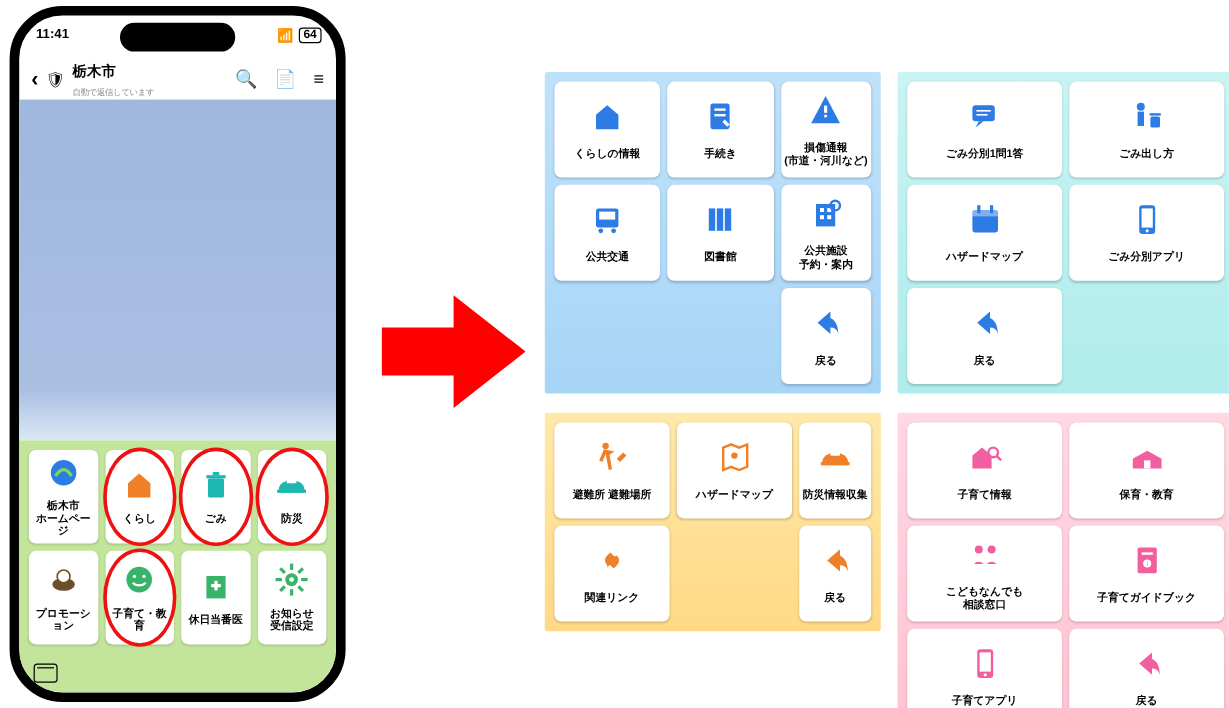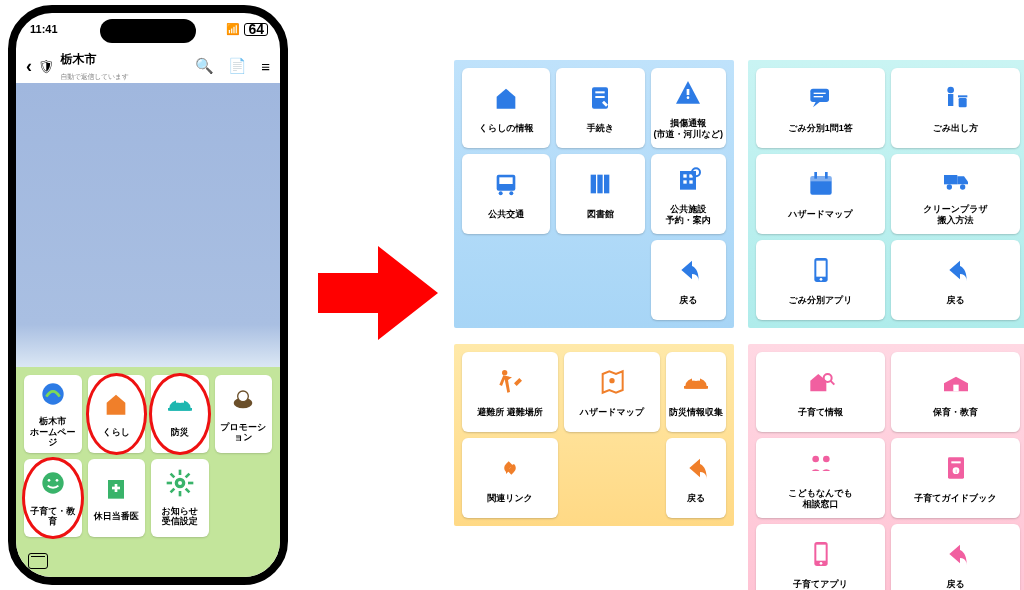--- a/index.html
+++ b/index.html
@@ -4,21 +4,21 @@
 <style>
   html,body{margin:0;padding:0;font-family:"Hiragino Kaku Gothic ProN","Yu Gothic","Meiryo",sans-serif;background:#fff}
   .stage{position:relative;width:940px;height:590px}
 
   
   .phone{position:absolute;left:8px;top:5px;width:280px;height:580px;border:8px solid #000;border-radius:44px;background:#fff;box-sizing:border-box;overflow:hidden}
   .notch{position:absolute;left:50%;top:6px;transform:translateX(-50%);width:96px;height:24px;background:#000;border-radius:14px}
   .status{position:absolute;top:6px;left:0;right:0;height:24px;font-size:11px;font-weight:700}
   .status .time{position:absolute;left:14px;top:4px}
   .status .right{position:absolute;right:12px;top:4px;display:flex;gap:4px;align-items:center}
-  .batt{display:inline-block;border:1px solid #000;border-radius:3px;padding:0 3px;font-size:14px;line-height:11px}
+  .batt{display:inline-block;border:1px solid #000;border-radius:3px;padding:0 3px;font-size:10px;line-height:11px}
   .appbar{position:absolute;top:36px;left:0;right:0;height:34px;display:flex;align-items:center;padding:0 10px;gap:6px;font-size:12px}
   .appbar .back{font-size:18px;font-weight:700}
   .appbar .shield{font-size:13px}
   .appbar .ttl{font-weight:700}
   .appbar .sub{font-size:7px;color:#888;letter-spacing:-.3px}
   .appbar .spacer{flex:1}
   .appbar .ico{font-size:15px;margin-left:8px}
   .sky{position:absolute;top:70px;left:0;right:0;height:284px;background:linear-gradient(#a0b7de 0%,#a9bfe2 85%,#dbe7f4 100%)}
   .menu-area{position:absolute;left:0;right:0;bottom:0;height:210px;background:#c3e59b;padding:8px 8px 2px;box-sizing:border-box}
   .menu-grid{display:grid;grid-template-columns:repeat(4,1fr);grid-auto-rows:78px;gap:6px}
@@ -98,20 +98,30 @@
             <div class="mi">
               <span class="c-orange"><svg viewBox="0 0 48 48" width="32" height="32" fill="currentColor">
                   <path d="M10 22 L24 10 L38 22 V40 H10 Z"></path>
                 </svg></span>
             </div>
             <div class="ml">くらし</div>
           </div>
           <div class="mtile circled">
             <div class="mi">
               <span class="c-teal"><svg viewBox="0 0 48 48" width="32" height="32" fill="currentColor">
+                  <rect x="14" y="16" width="20" height="24" rx="2"></rect>
+                  <rect x="12" y="12" width="24" height="4"></rect>
+                  <rect x="20" y="8" width="8" height="4"></rect>
+                </svg></span>
+            </div>
+            <div class="ml">ごみ</div>
+          </div>
+          <div class="mtile circled">
+            <div class="mi">
+              <span class="c-teal"><svg viewBox="0 0 48 48" width="32" height="32" fill="currentColor">
                   <path d="M8 30 a16 12 0 0 1 32 0 v4 H8z"></path>
                   <rect x="6" y="30" width="36" height="4"></rect>
                   <rect x="22" y="14" width="4" height="8" fill="#fff"></rect>
                   <rect x="18" y="18" width="12" height="4" fill="#fff"></rect>
                 </svg></span>
             </div>
             <div class="ml">防災</div>
           </div>
           <div class="mtile">
             <div class="mi">
@@ -279,31 +289,20 @@
                 <rect x="8" y="12" width="32" height="8" fill="#fff" opacity=".4"></rect>
                 <rect x="14" y="6" width="4" height="10"></rect>
                 <rect x="30" y="6" width="4" height="10"></rect>
               </svg></span>
           </div>
           <div class="tl">ハザードマップ</div>
         </div>
         <div class="tile">
           <div class="ti">
             <span class="c-blue"><svg viewBox="0 0 48 48" width="32" height="32" fill="currentColor">
-                <rect x="6" y="18" width="20" height="14"></rect>
-                <path d="M26 20 h10 l6 8 v4 h-16z"></path>
-                <circle cx="14" cy="36" r="4"></circle>
-                <circle cx="34" cy="36" r="4"></circle>
-              </svg></span>
-          </div>
-          <div class="tl">クリーンプラザ<br>搬入方法</div>
-        </div>
-        <div class="tile">
-          <div class="ti">
-            <span class="c-blue"><svg viewBox="0 0 48 48" width="32" height="32" fill="currentColor">
                 <rect x="14" y="6" width="20" height="36" rx="4"></rect>
                 <rect x="17" y="10" width="14" height="24" fill="#fff"></rect>
                 <circle cx="24" cy="38" r="2" fill="#fff"></circle>
               </svg></span>
           </div>
           <div class="tl">ごみ分別アプリ</div>
         </div>
         <div class="tile">
           <div class="ti">
             <span class="c-blue"><svg viewBox="0 0 48 48" width="32" height="32" fill="currentColor">

